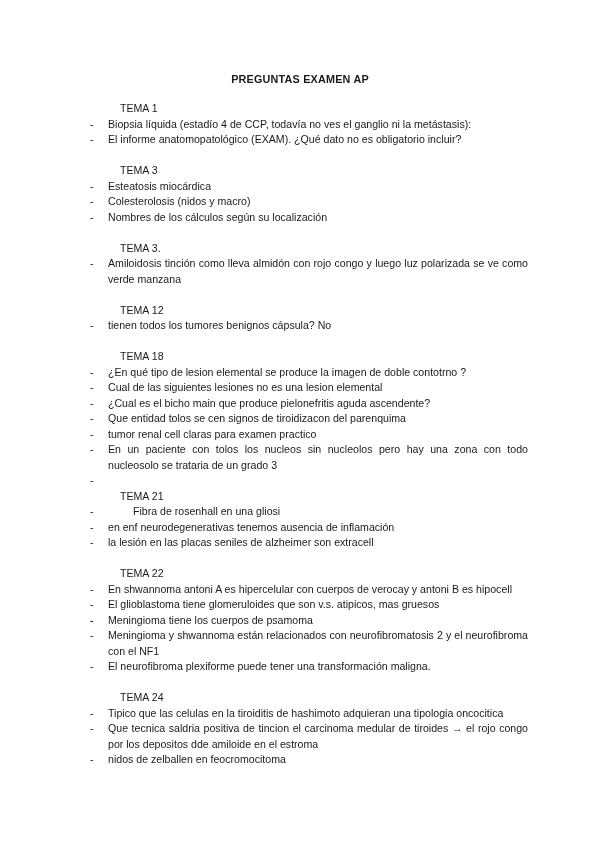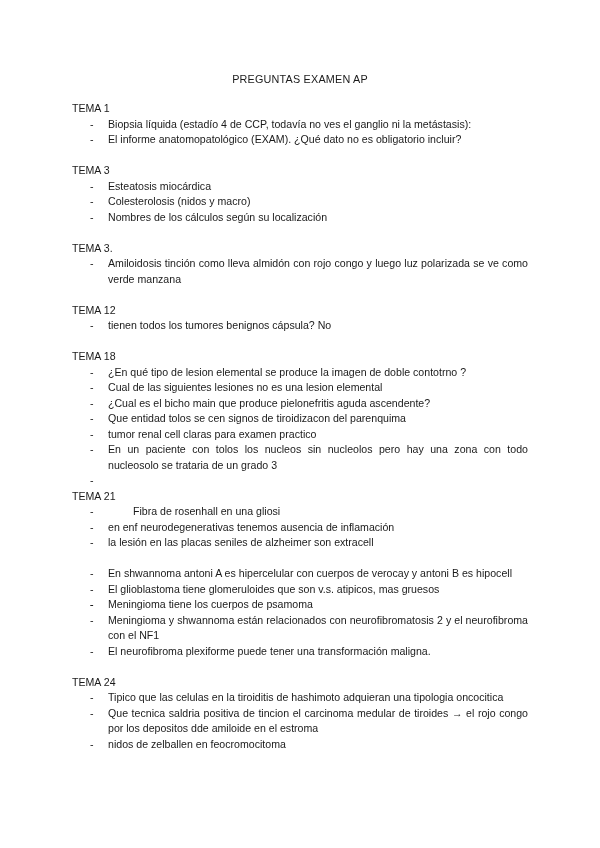--- a/index.html
+++ b/index.html
@@ -21,36 +21,37 @@
       left: 72px;
       top: 0;
       width: 456px;
     }
     .title {
       position: absolute;
       top: 73px;
       left: 0;
       width: 456px;
       text-align: center;
-      font-weight: normal;
+      font-weight: bold;
       font-size: 10.8px;
       letter-spacing: 0.2px;
     }
     .content {
       position: absolute;
       top: 101px;
       left: 0;
       width: 456px;
     }
     .section {
       margin: 0 0 15.5px 0;
     }
     .section-heading {
       line-height: 15.5px;
       height: 15.5px;
+      margin-left: 48px;
     }
     ul.items {
       list-style: none;
       margin: 0;
       padding: 0;
     }
     ul.items li {
       position: relative;
       padding-left: 36px;
       line-height: 15.5px;
@@ -124,20 +125,21 @@
     <div class="section">
       <div class="section-heading">TEMA 21</div>
       <ul class="items">
         <li><span class="dash">-</span><span style="white-space: pre; margin-left: 22px;"> Fibra de rosenhall en una gliosi</span></li>
         <li><span class="dash">-</span><span>en enf neurodegenerativas tenemos ausencia de inflamación</span></li>
         <li><span class="dash">-</span><span>la lesión en las placas seniles de alzheimer son extracell</span></li>
       </ul>
     </div>
 
     <div class="section">
+      <div class="section-heading">TEMA 22</div>
       <ul class="items">
         <li><span class="dash">-</span><span>En shwannoma antoni A es hipercelular con cuerpos de verocay y antoni B es hipocell</span></li>
         <li><span class="dash">-</span><span>El glioblastoma tiene glomeruloides que son v.s. atipicos, mas gruesos</span></li>
         <li><span class="dash">-</span></li>
         <li><span class="dash">-</span><span>Meningioma tiene los cuerpos de psamoma</span></li>
         <li><span class="dash">-</span><span>Meningioma y shwannoma están relacionados con neurofibromatosis 2 y el neurofibroma con el NF1</span></li>
         <li><span class="dash">-</span><span>El neurofibroma plexiforme puede tener una transformación maligna.</span></li>
       </ul>
     </div>
 

